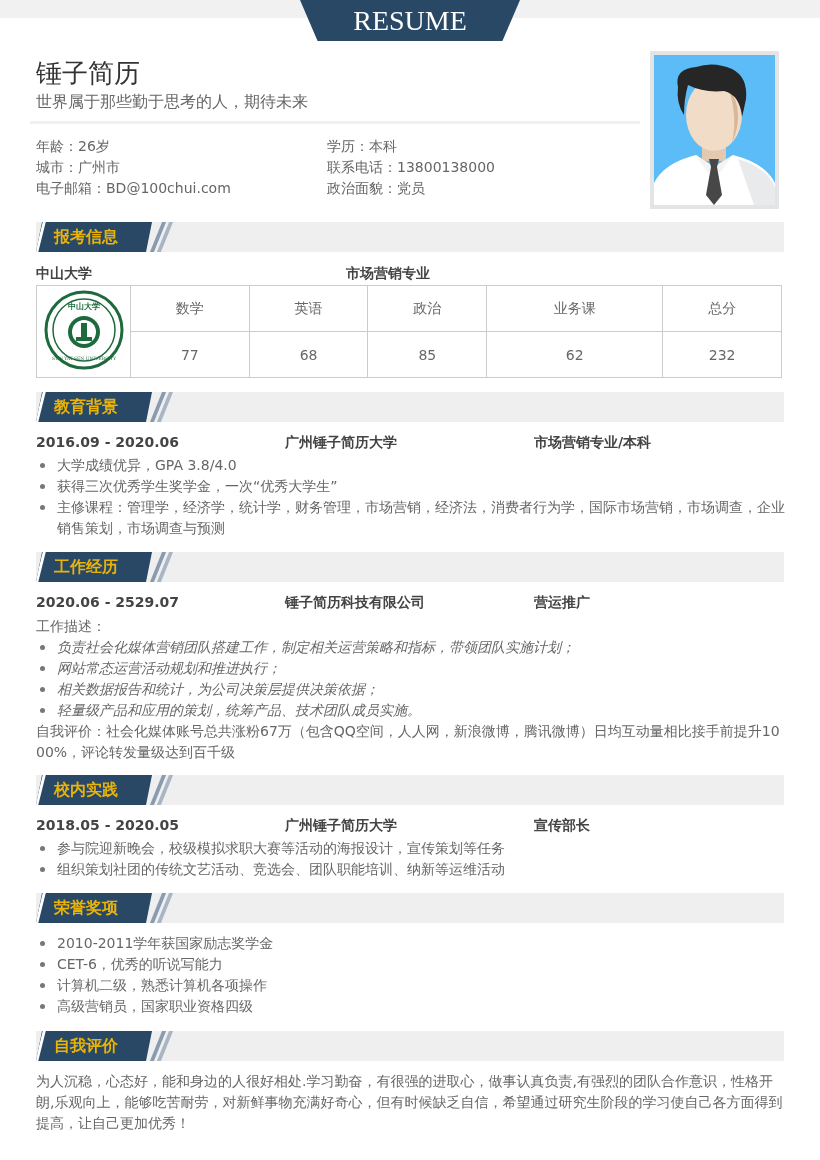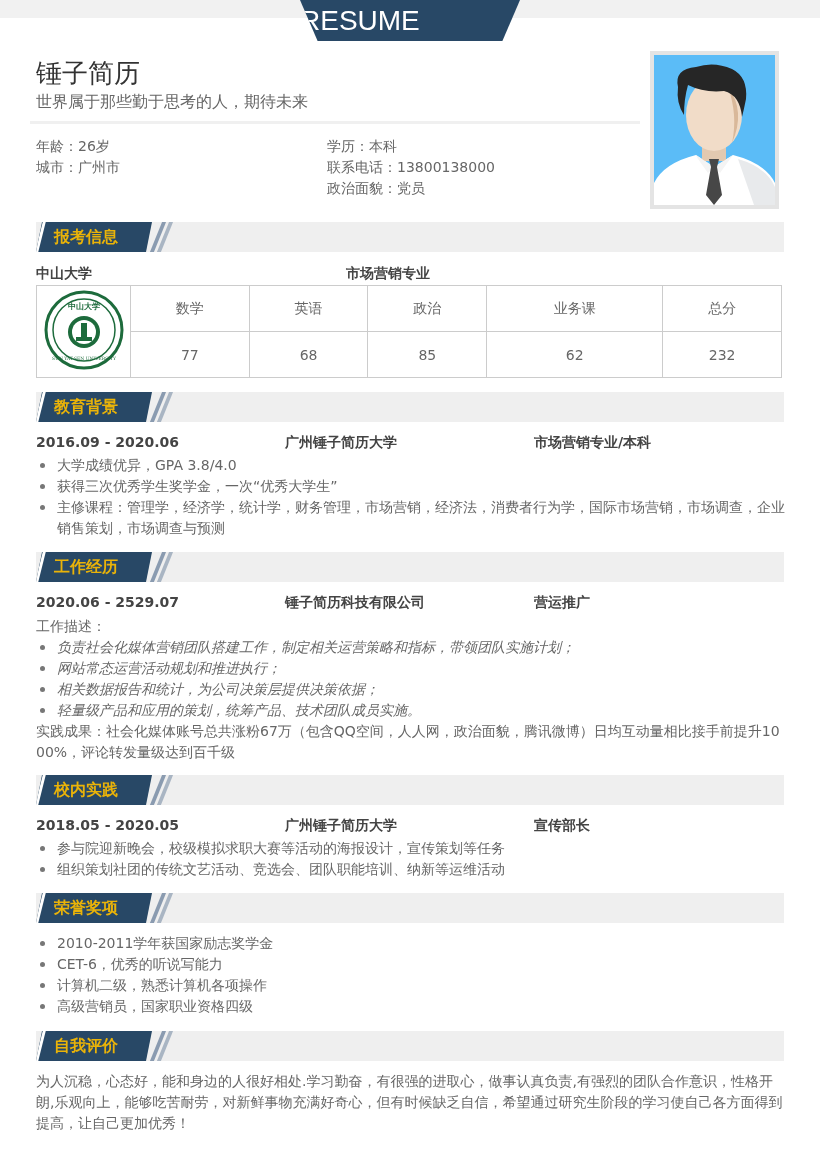--- a/index.html
+++ b/index.html
@@ -1,22 +1,22 @@
 <!DOCTYPE html>
 <html><head>
 <meta charset="utf-8">
 <style>
   * { box-sizing: border-box; margin: 0; padding: 0; }
   html, body { width: 820px; height: 1160px; background: #ffffff; overflow: hidden; }
   body { font-family: "DejaVu Sans", "Liberation Sans", sans-serif; color: #595959; position: relative; }
 
   .topbar { position: absolute; left: 0; top: 0; width: 820px; height: 18px; background: #f1f1f1; }
   .resume-tab { position: absolute; left: 300px; top: 0; width: 220px; height: 41px; background: #284866;
-    clip-path: polygon(0 0, 100% 0, 92% 100%, 8% 100%); color: #fff; font-family: Liberation Sans, sans-serif;
-    font-size: 28px; text-align: left; line-height: 42px; letter-spacing: 0px; }
+    clip-path: polygon(0 0, 100% 0, 92% 100%, 8% 100%); color: #fff; font-family: Liberation Serif, serif;
+    font-size: 28px; text-align: center; line-height: 42px; letter-spacing: 0px; }
 
   .name { position: absolute; left: 36px; top: 56px; font-size: 26px; color: #333; font-weight: normal; }
   .motto { position: absolute; left: 36px; top: 92px; font-size: 16px; color: #666; }
   .name-line { position: absolute; left: 30px; top: 121px; width: 610px; height: 3px; background: #f0f0f0; }
 
   .info { position: absolute; font-size: 14px; color: #666; line-height: 21px; }
   .info-col1 { left: 36px; top: 136px; }
   .info-col2 { left: 287px; top: 136px; margin-left: 40px; }
 
   .photo { position: absolute; left: 650px; top: 51px; width: 129px; height: 158px; background: #e4e4e4; padding: 4px; }
@@ -48,20 +48,21 @@
 <div class="topbar"></div>
 <div class="resume-tab">RESUME</div>
 
 <div class="name">锤子简历</div>
 <div class="motto">世界属于那些勤于思考的人，期待未来</div>
 <div class="name-line"></div>
 
 <div class="info info-col1">
   <div>年龄：26岁</div>
   <div>城市：广州市</div>
+  <div>电子邮箱：BD@100chui.com</div>
 </div>
 <div class="info info-col2">
   <div>学历：本科</div>
   <div>联系电话：13800138000</div>
   <div>政治面貌：党员</div>
 </div>
 
 <div class="photo">
   <div class="photo-inner">
     <svg width="121" height="150" viewBox="0 0 121 150">
@@ -153,21 +154,21 @@
   <span style="left:249px;">锤子简历科技有限公司</span>
   <span style="left:498px;">营运推广</span>
 </div>
 <div class="para" style="top:616px;">工作描述：</div>
 <ul class="bullets" style="top:637px;font-style:italic;">
   <li>负责社会化媒体营销团队搭建工作，制定相关运营策略和指标，带领团队实施计划；</li>
   <li>网站常态运营活动规划和推进执行；</li>
   <li>相关数据报告和统计，为公司决策层提供决策依据；</li>
   <li>轻量级产品和应用的策划，统筹产品、技术团队成员实施。</li>
 </ul>
-<div class="para" style="top:721px;word-break:break-all;">实践成果：社会化媒体账号总共涨粉67万（包含QQ空间，人人网，政治面貌，腾讯微博）日均互动量相比接手前提升1000%，评论转发量级达到百千级</div>
+<div class="para" style="top:721px;word-break:break-all;">自我评价：社会化媒体账号总共涨粉67万（包含QQ空间，人人网，新浪微博，腾讯微博）日均互动量相比接手前提升1000%，评论转发量级达到百千级</div>
 
 <div class="section-head" style="top:775px;">
   <div class="section-tag">
       <div class="slash-l"></div>
       <span class="t">校内实践</span>
     </div>
   <div class="stripe" style="left:120px;"></div>
     <div class="stripe" style="left:127px;background:#a9b5c3;"></div>
 </div>
 <div class="row3" style="top:817px;">

